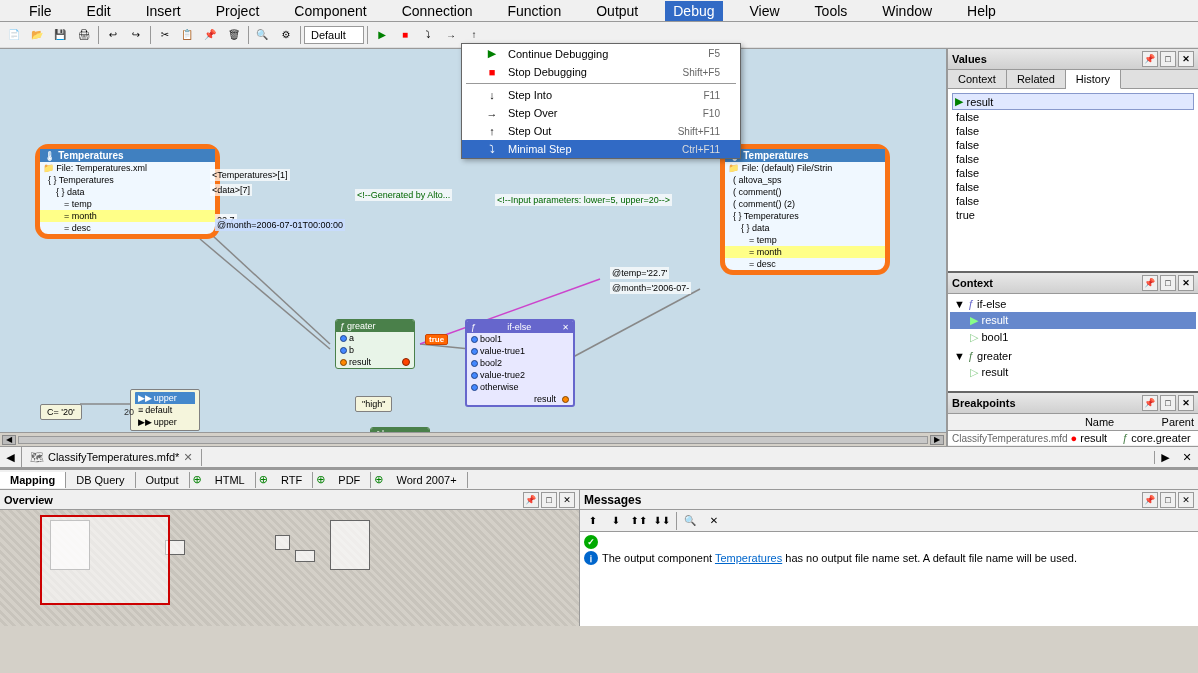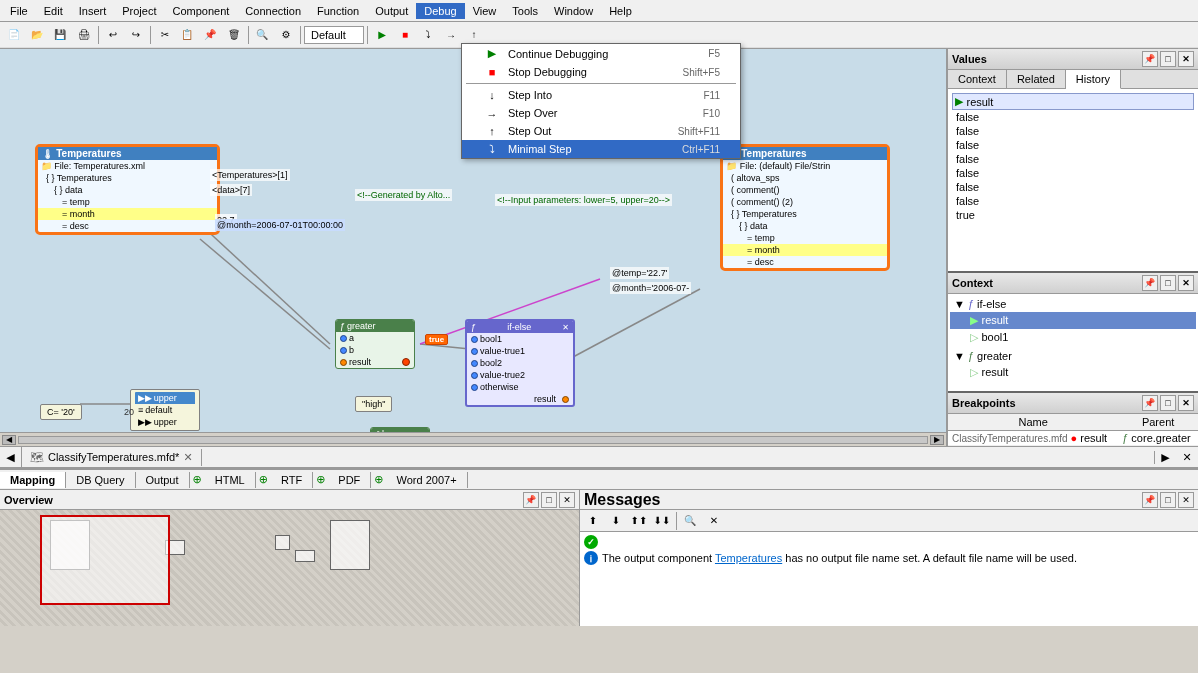--- a/index.html
+++ b/index.html
@@ -1,20 +1,20 @@
 <!DOCTYPE html>
 <html><head>
   <meta charset="utf-8">
   <style>
     * { box-sizing: border-box; margin: 0; padding: 0; }
     body { font-family: 'Segoe UI', Tahoma, Geneva, Verdana, sans-serif; font-size: 11px; background: #d4d0c8; overflow: hidden; width: 1198px; height: 673px; }
     
     
     .menubar { background: #f0f0f0; border-bottom: 1px solid #999; display: flex; align-items: center; height: 22px; padding: 0 2px; }
-    .menubar-item { padding: 2px 8px; cursor: pointer; font-size: 11px; }
+    .menubar-item { padding: 2px 8px; cursor: pointer; font-size: 14px; margin-left: 19px; }
     .menubar-item.active { background: #316AC5; color: white; }
     
     
     .toolbar-area { background: #f0f0f0; border-bottom: 1px solid #999; }
     .toolbar-row { display: flex; align-items: center; height: 26px; padding: 2px 4px; gap: 1px; border-bottom: 1px solid #ddd; }
     .tb-btn { width: 22px; height: 22px; display: flex; align-items: center; justify-content: center; border: 1px solid transparent; cursor: pointer; font-size: 10px; background: transparent; }
     .tb-sep { width: 1px; height: 18px; background: #999; margin: 0 2px; }
     .tb-label { font-size: 11px; padding: 2px 6px; border: 1px solid #999; background: white; min-width: 60px; }
     .canvas { flex: 1; background: #c8dce8; position: relative; overflow: hidden; border-right: 2px solid #999; }
     .panel-tabs { display: flex; background: #e0e0e0; border-bottom: 1px solid #999; }
@@ -28,21 +28,21 @@
     
     
     .dropdown-menu { position: absolute; background: white; border: 1px solid #666; box-shadow: 2px 2px 5px rgba(0,0,0,0.3); z-index: 1000; min-width: 280px; }
     .menu-item { display: flex; align-items: center; padding: 3px 20px; cursor: pointer; font-size: 11px; justify-content: space-between; }
     .menu-item.active-item { background: #316AC5; color: white; }
     .menu-item .shortcut { color: #666; font-size: 10px; margin-left: 30px; }
     .menu-separator { height: 1px; background: #999; margin: 2px 4px; }
     .menu-icon { width: 20px; display: inline-flex; justify-content: center; }
     
     
-    .node-box { position: absolute; background: #f0f8ff; border: 3px solid #f97316; border-radius: 5px; font-size: 10px; }
+    .node-box { position: absolute; background: #f0f8ff; border: 5px solid #f97316; border-radius: 13px; font-size: 10px; }
     .node-header { background: #4080c0; color: white; padding: 1px 4px; font-size: 10px; font-weight: bold; }
     .node-item { padding: 1px 4px; display: flex; align-items: center; gap: 2px; }
     
     
     .bottom-area { display: flex; flex-direction: column; height: 180px; border-top: 2px solid #999; }
     .bottom-tabs { display: flex; background: #f0f0f0; border-bottom: 1px solid #999; height: 20px; align-items: center; }
     .bottom-tab { padding: 2px 10px; border-right: 1px solid #999; cursor: pointer; font-size: 11px; }
     .bottom-tab.active { background: white; font-weight: bold; }
     .bottom-content { flex: 1; display: flex; }
     .overview-panel { width: 580px; background: #ddd; border-right: 1px solid #999; display: flex; flex-direction: column; }
@@ -63,21 +63,21 @@
     .right-panels { width: 250px; display: flex; flex-direction: column; height: 100%; }
     .values-section { height: 260px; display: flex; flex-direction: column; border-bottom: 2px solid #666; }
     .context-section { height: 140px; display: flex; flex-direction: column; border-bottom: 2px solid #666; }
     .breakpoints-section { flex: 1; display: flex; flex-direction: column; }
     
     .section-header { display: flex; align-items: center; justify-content: space-between; background: linear-gradient(to bottom, #e8e8e8, #d0d0d0); border-bottom: 1px solid #999; padding: 2px 4px; font-size: 11px; font-weight: bold; }
     .section-controls { display: flex; gap: 2px; }
     .section-ctrl-btn { width: 16px; height: 16px; border: 1px solid #999; background: #f0f0f0; cursor: pointer; display: flex; align-items: center; justify-content: center; font-size: 9px; }
     
     .bp-table { width: 100%; font-size: 11px; border-collapse: collapse; }
-    .bp-table th { background: #f0f0f0; border-bottom: 1px solid #999; padding: 2px 4px; text-align: center; font-weight: normal; }
+    .bp-table th { background: #f0f0f0; border-bottom: 1px solid #999; padding: 2px 4px; text-align: right; font-weight: normal; }
     .bp-table td { padding: 1px 4px; border-bottom: 1px solid #eee; }
     
     
     svg.connections { position: absolute; top: 0; left: 0; width: 100%; height: 100%; pointer-events: none; }
     
     .small-node { position: absolute; background: #f5f5dc; border: 1px solid #808080; border-radius: 2px; font-size: 9px; padding: 2px 4px; }
     .func-node { position: absolute; background: #e8f4e8; border: 1px solid #4a804a; border-radius: 3px; font-size: 9px; }
     .func-header { background: #4a804a; color: white; padding: 1px 4px; font-size: 9px; display: flex; align-items: center; gap: 2px; border-radius: 2px 2px 0 0; }
     .func-port { display: flex; align-items: center; padding: 1px 4px; gap: 2px; }
     .port-dot { width: 7px; height: 7px; border-radius: 50%; background: #ff8800; border: 1px solid #804400; flex-shrink: 0; }
@@ -495,21 +495,21 @@
         <div class="overview-mini" style="width:40px; height:50px; left:330px; top:10px;"></div>
         <div class="overview-mini" style="width:20px; height:15px; left:165px; top:30px;"></div>
         <div class="overview-mini" style="width:15px; height:15px; left:275px; top:25px;"></div>
         <div class="overview-mini" style="width:20px; height:12px; left:295px; top:40px;"></div>
         <div class="overview-frame" style="left:40px; top:5px; width:130px; height:90px;"></div>
       </div>
     </div>
 
     <div class="messages-panel">
       <div style="display:flex; align-items:center; justify-content:space-between; background:#f0f0f0; border-bottom:1px solid #999; padding:2px 4px; height:20px;">
-        <span style="font-size:16px; font-weight:bold;">Messages</span>
+        <span style="font-size:12px; font-weight:bold;">Messages</span>
         <div style="display:flex; gap:2px;">
           <div class="section-ctrl-btn">📌</div>
           <div class="section-ctrl-btn">□</div>
           <div class="section-ctrl-btn">✕</div>
         </div>
       </div>
       <div class="messages-toolbar">
         <div class="tb-btn">⬆</div>
         <div class="tb-btn">⬇</div>
         <div class="tb-btn">⬆⬆</div>

